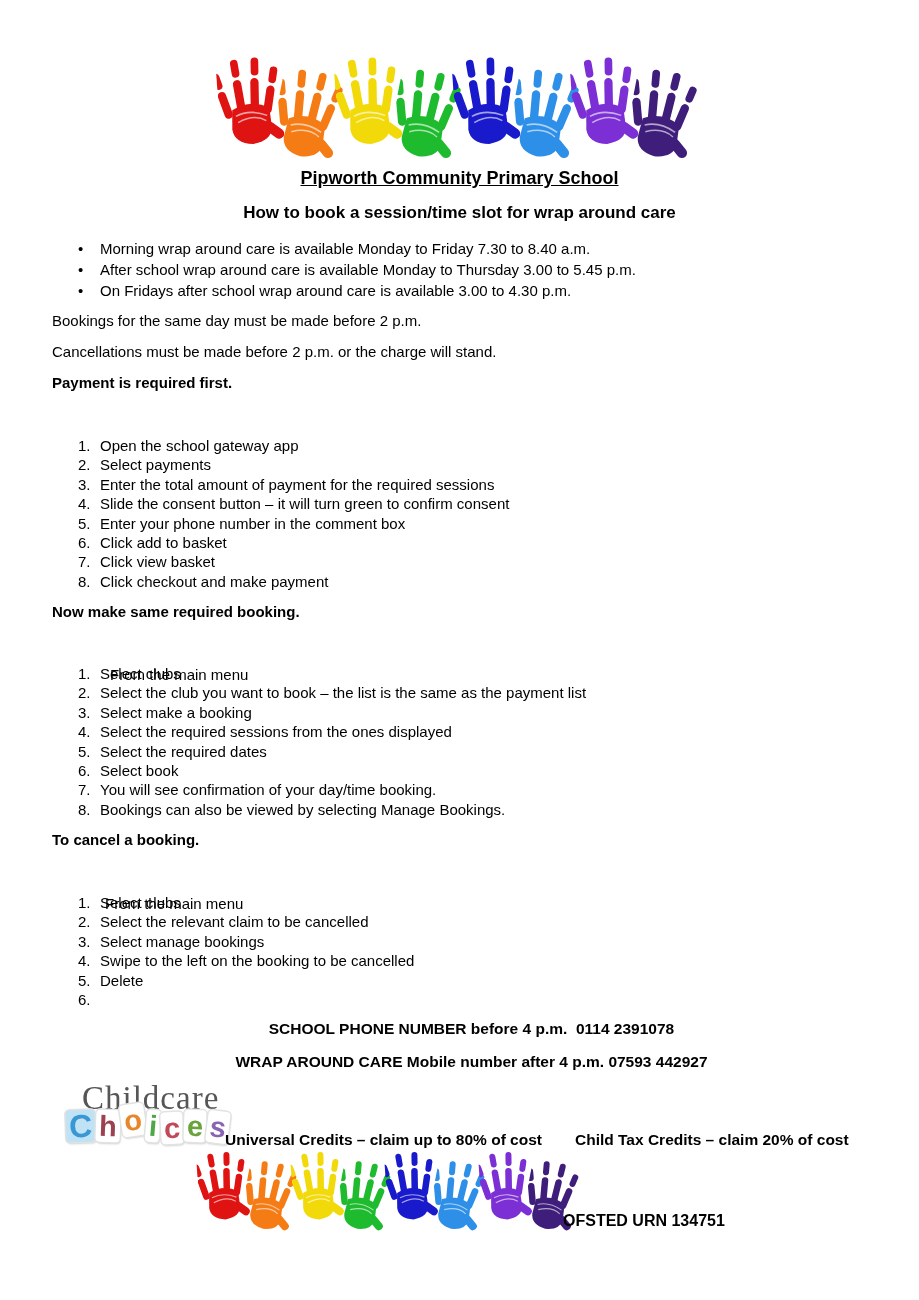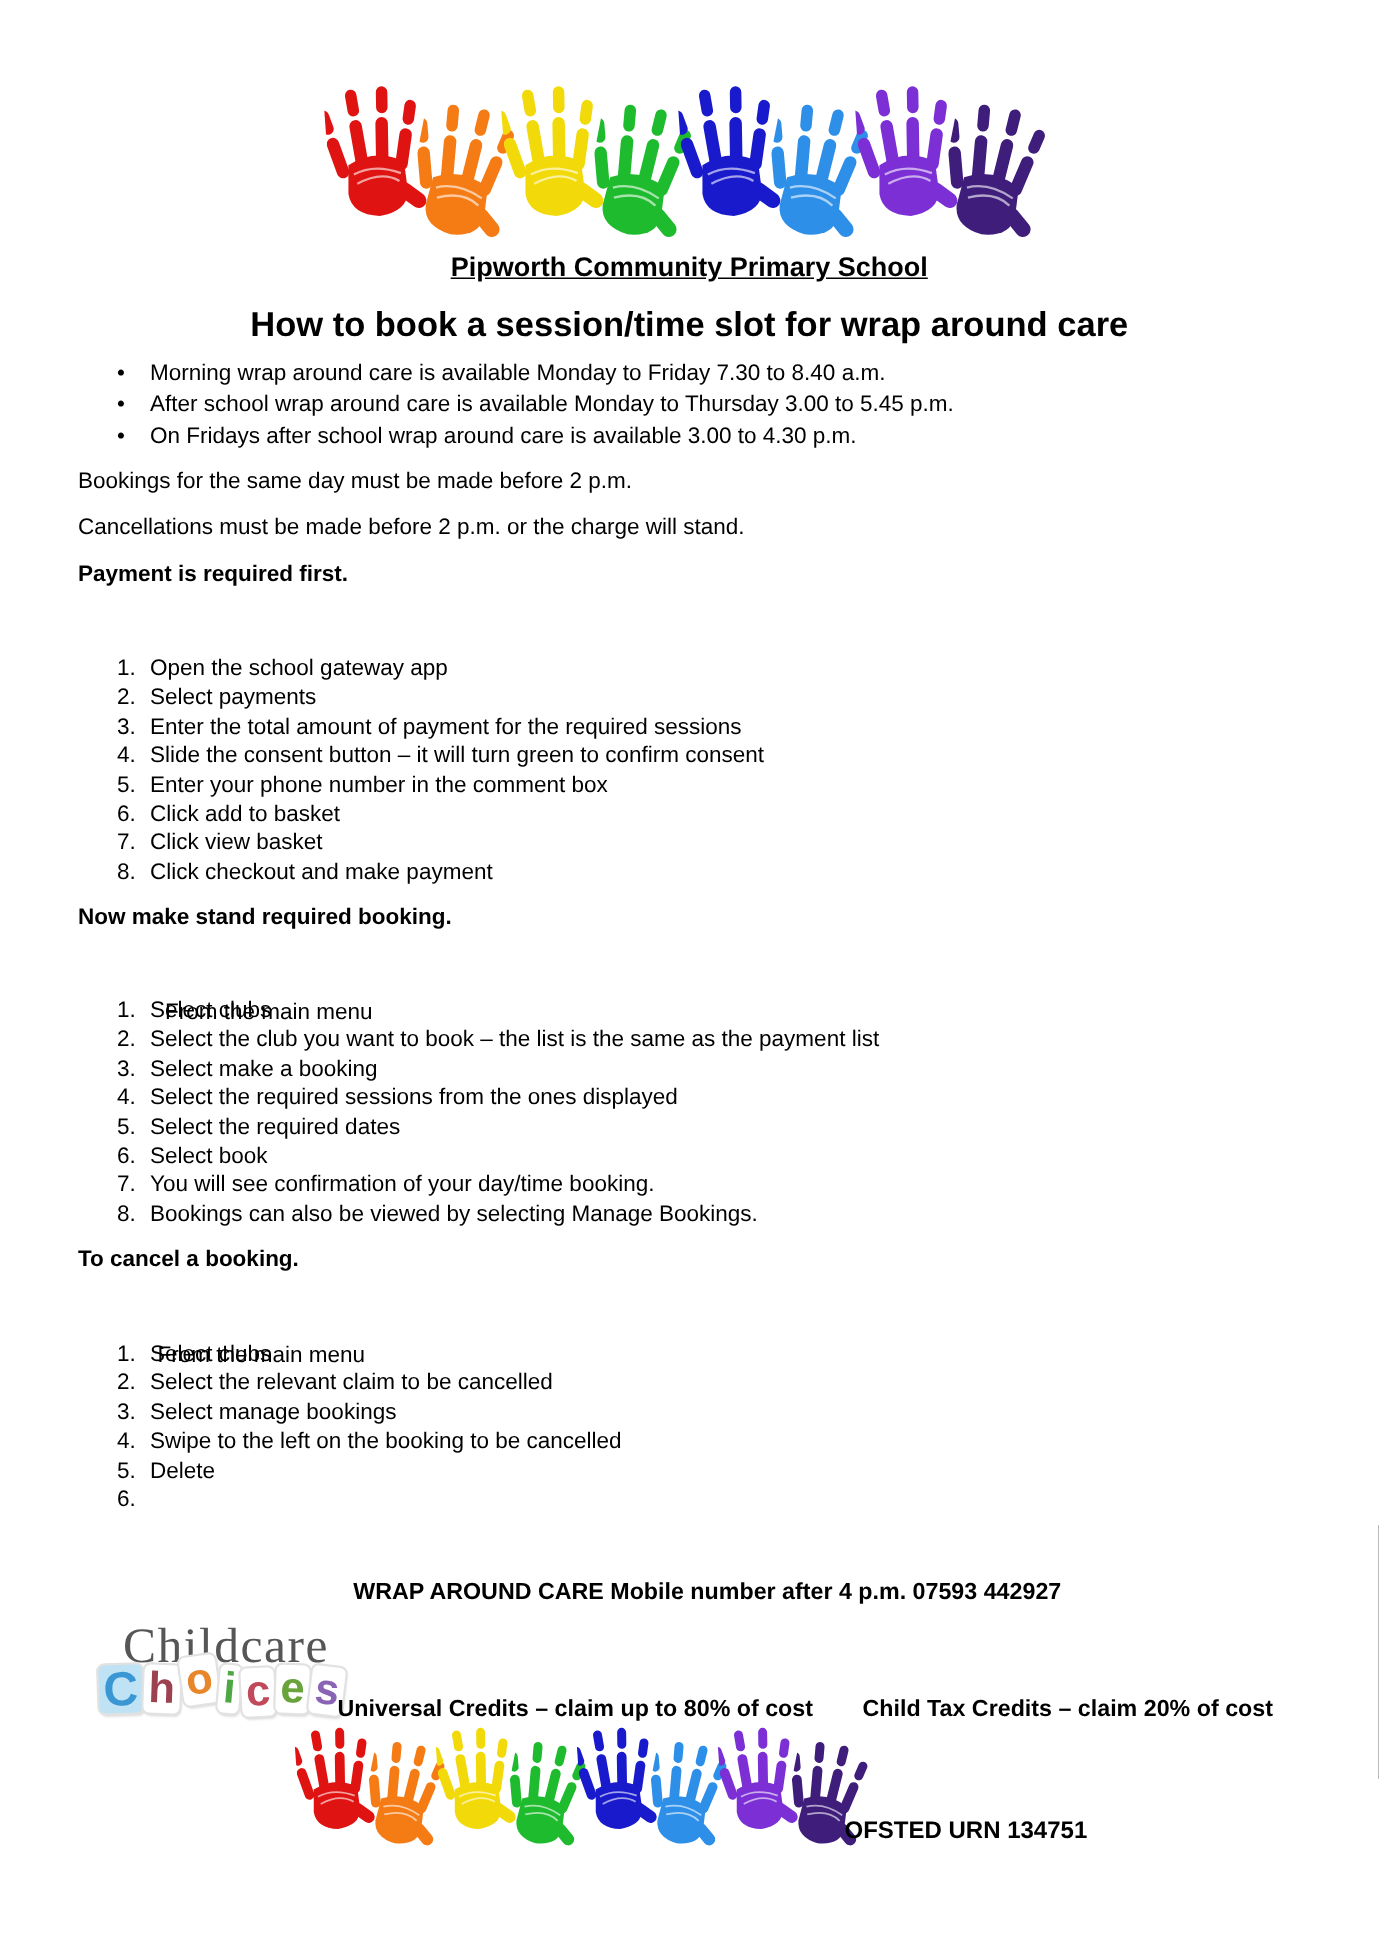--- a/index.html
+++ b/index.html
@@ -19,21 +19,21 @@
   .hands-top{left:218px;top:50px;height:110px;}
   .hands-top .hand{width:64px;height:96px;margin-right:-5px;}
   .hands-bottom{left:198px;top:1146px;height:100px;}
   .hands-bottom .hand{width:50px;height:75px;margin-right:-3px;}
   .hand.odd{transform:rotate(-4deg);}
   .hand.even{transform:translateY(13px) rotate(11deg);}
   .hands-bottom .hand.even{transform:translateY(10px) rotate(11deg);}
 
   
   .title{left:0;right:0;top:168px;text-align:center;font-size:18px;font-weight:bold;text-decoration:underline;}
-  .subtitle{left:0;right:0;top:203px;text-align:center;font-size:23px;font-weight:bold;}
+  .subtitle{left:0;right:0;top:203px;text-align:center;font-size:17px;font-weight:bold;}
   .para{left:52px;top:0;line-height:19px;}
   .bold{font-weight:bold;}
 
   
   ul.doc-list,ol.doc-list{list-style:none;margin:0;padding:0;left:78px;}
   .doc-list li{display:flex;line-height:19.4px;}
   .bullet-list li{line-height:21px;}
   .doc-list .marker{flex:none;width:22px;}
   .bullet-list .marker{font-size:15px;}
   .menu-note{left:110px;line-height:19px;margin-top:32px;}
@@ -162,21 +162,21 @@
       <li>
         <span class="marker">7.</span>
         <span class="txt">Click view basket</span>
       </li>
       <li>
         <span class="marker">8.</span>
         <span class="txt">Click checkout and make payment</span>
       </li>
     </ol>
 
-  <div class="abs para bold" style="top:602px">Now make stand required booking.</div>
+  <div class="abs para bold" style="top:602px">Now make same required booking.</div>
   <div class="abs menu-note" style="top:633px">From the main menu</div>
   <ol class="abs doc-list" style="top:664px">
       <li>
         <span class="marker">1.</span>
         <span class="txt">Select clubs</span>
       </li>
       <li>
         <span class="marker">2.</span>
         <span class="txt">Select the club you want to book – the list is the same as the payment list</span>
       </li>
@@ -227,20 +227,21 @@
       </li>
       <li>
         <span class="marker">5.</span>
         <span class="txt">Delete</span>
       </li>
       <li>
         <span class="marker">6.</span>
       </li>
     </ol>
 
+  <div class="abs phone-line" style="top:1020px">SCHOOL PHONE NUMBER before 4 p.m.  0114 2391078</div>
   <div class="abs phone-line" style="top:1053px">WRAP AROUND CARE Mobile number after 4 p.m. 07593 442927</div>
 
   <div class="abs logo-word">Childcare</div>
   <div class="abs choices">
       <span class="letter" style="color: rgb(58, 151, 212); background: rgb(191, 227, 245);">C</span>
       <span class="letter" style="color: rgb(156, 65, 80);">h</span>
       <span class="letter" style="color: rgb(232, 134, 43);">o</span>
       <span class="letter" style="color: rgb(76, 167, 68);">i</span>
       <span class="letter" style="color: rgb(192, 74, 90);">c</span>
       <span class="letter" style="color: rgb(104, 163, 60);">e</span>

